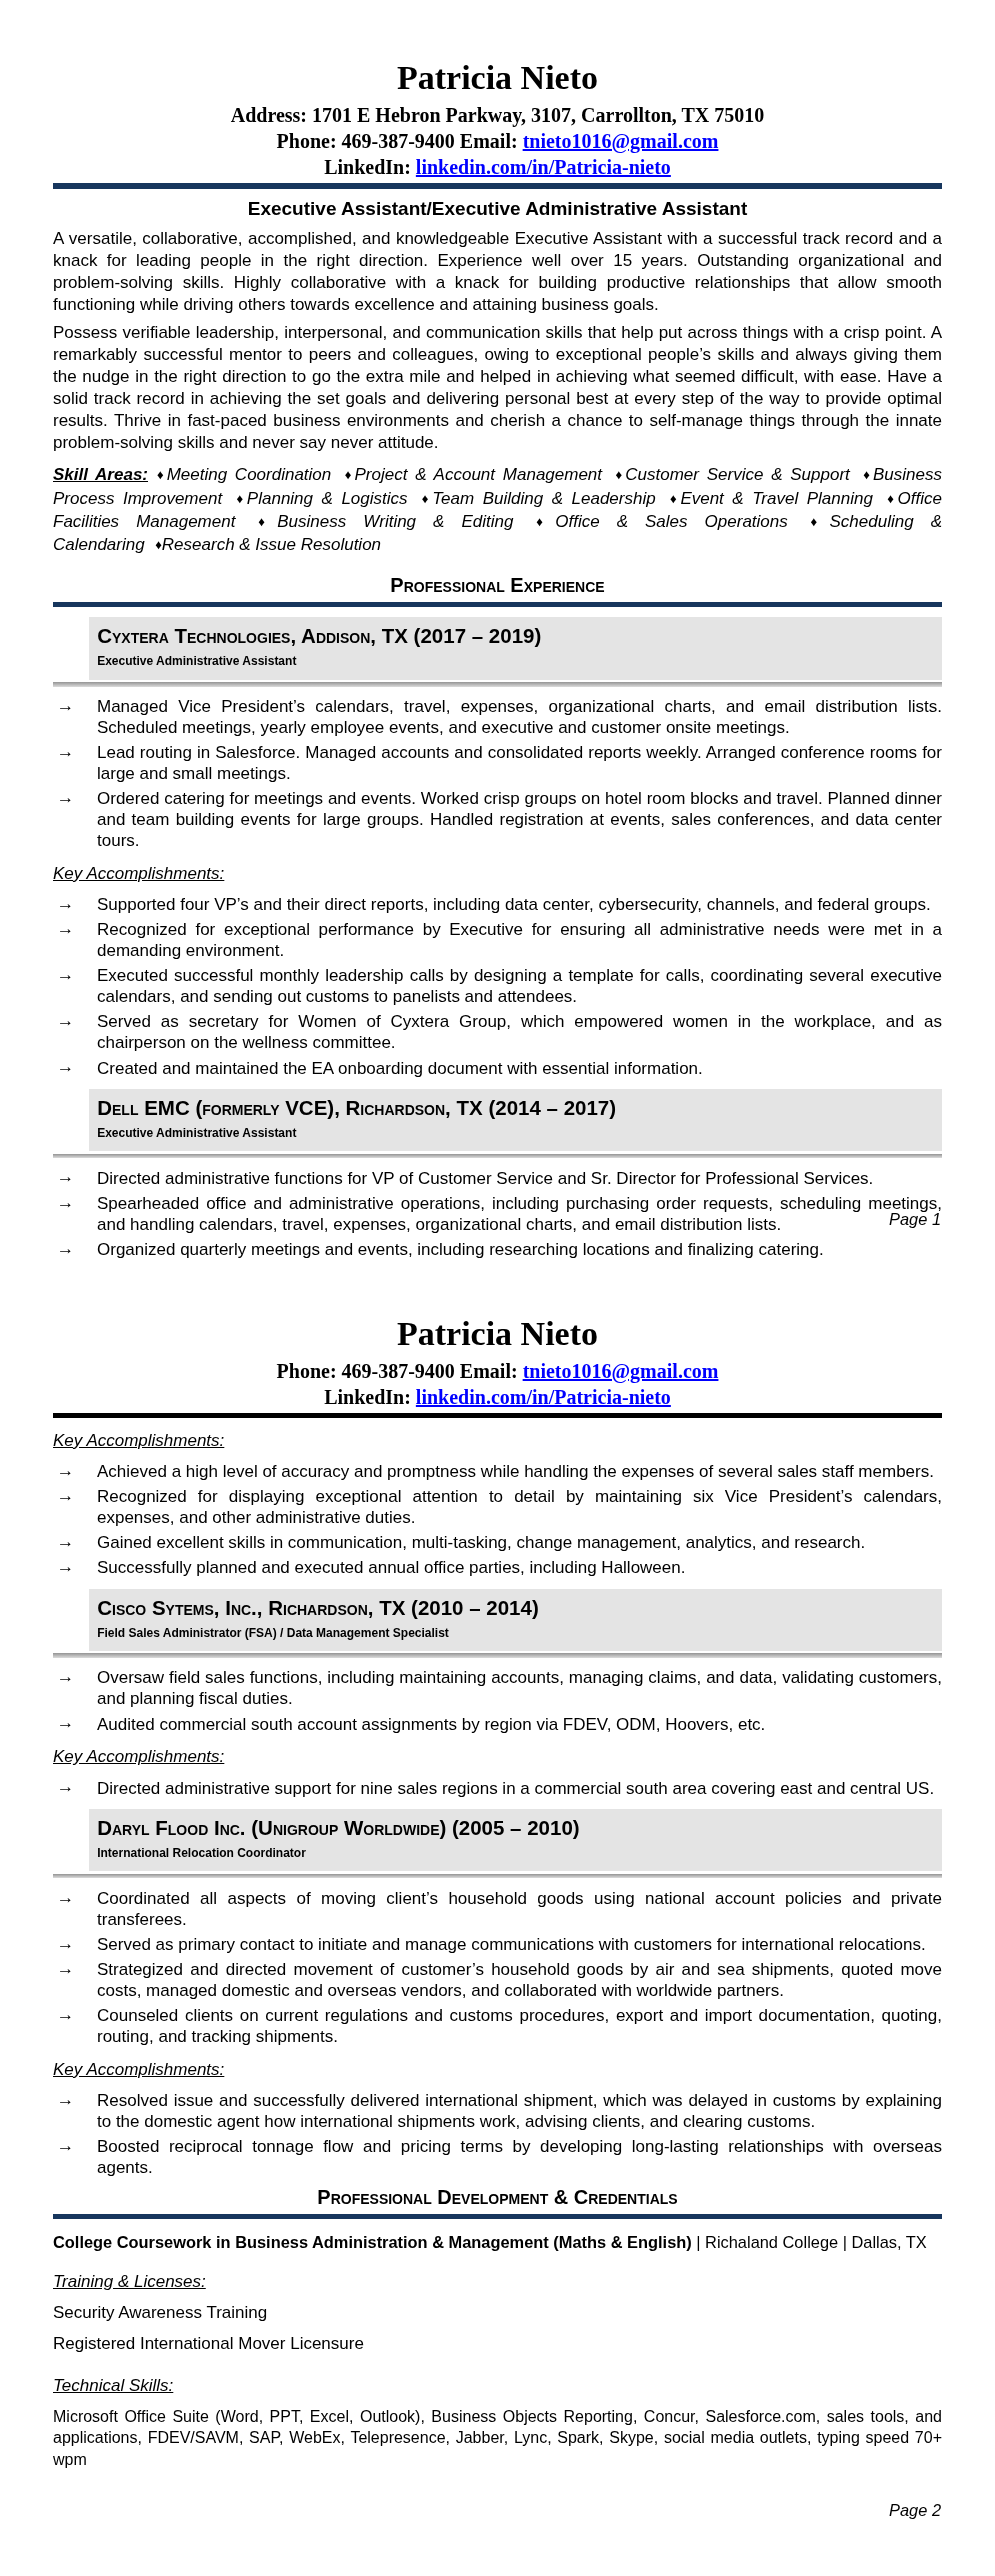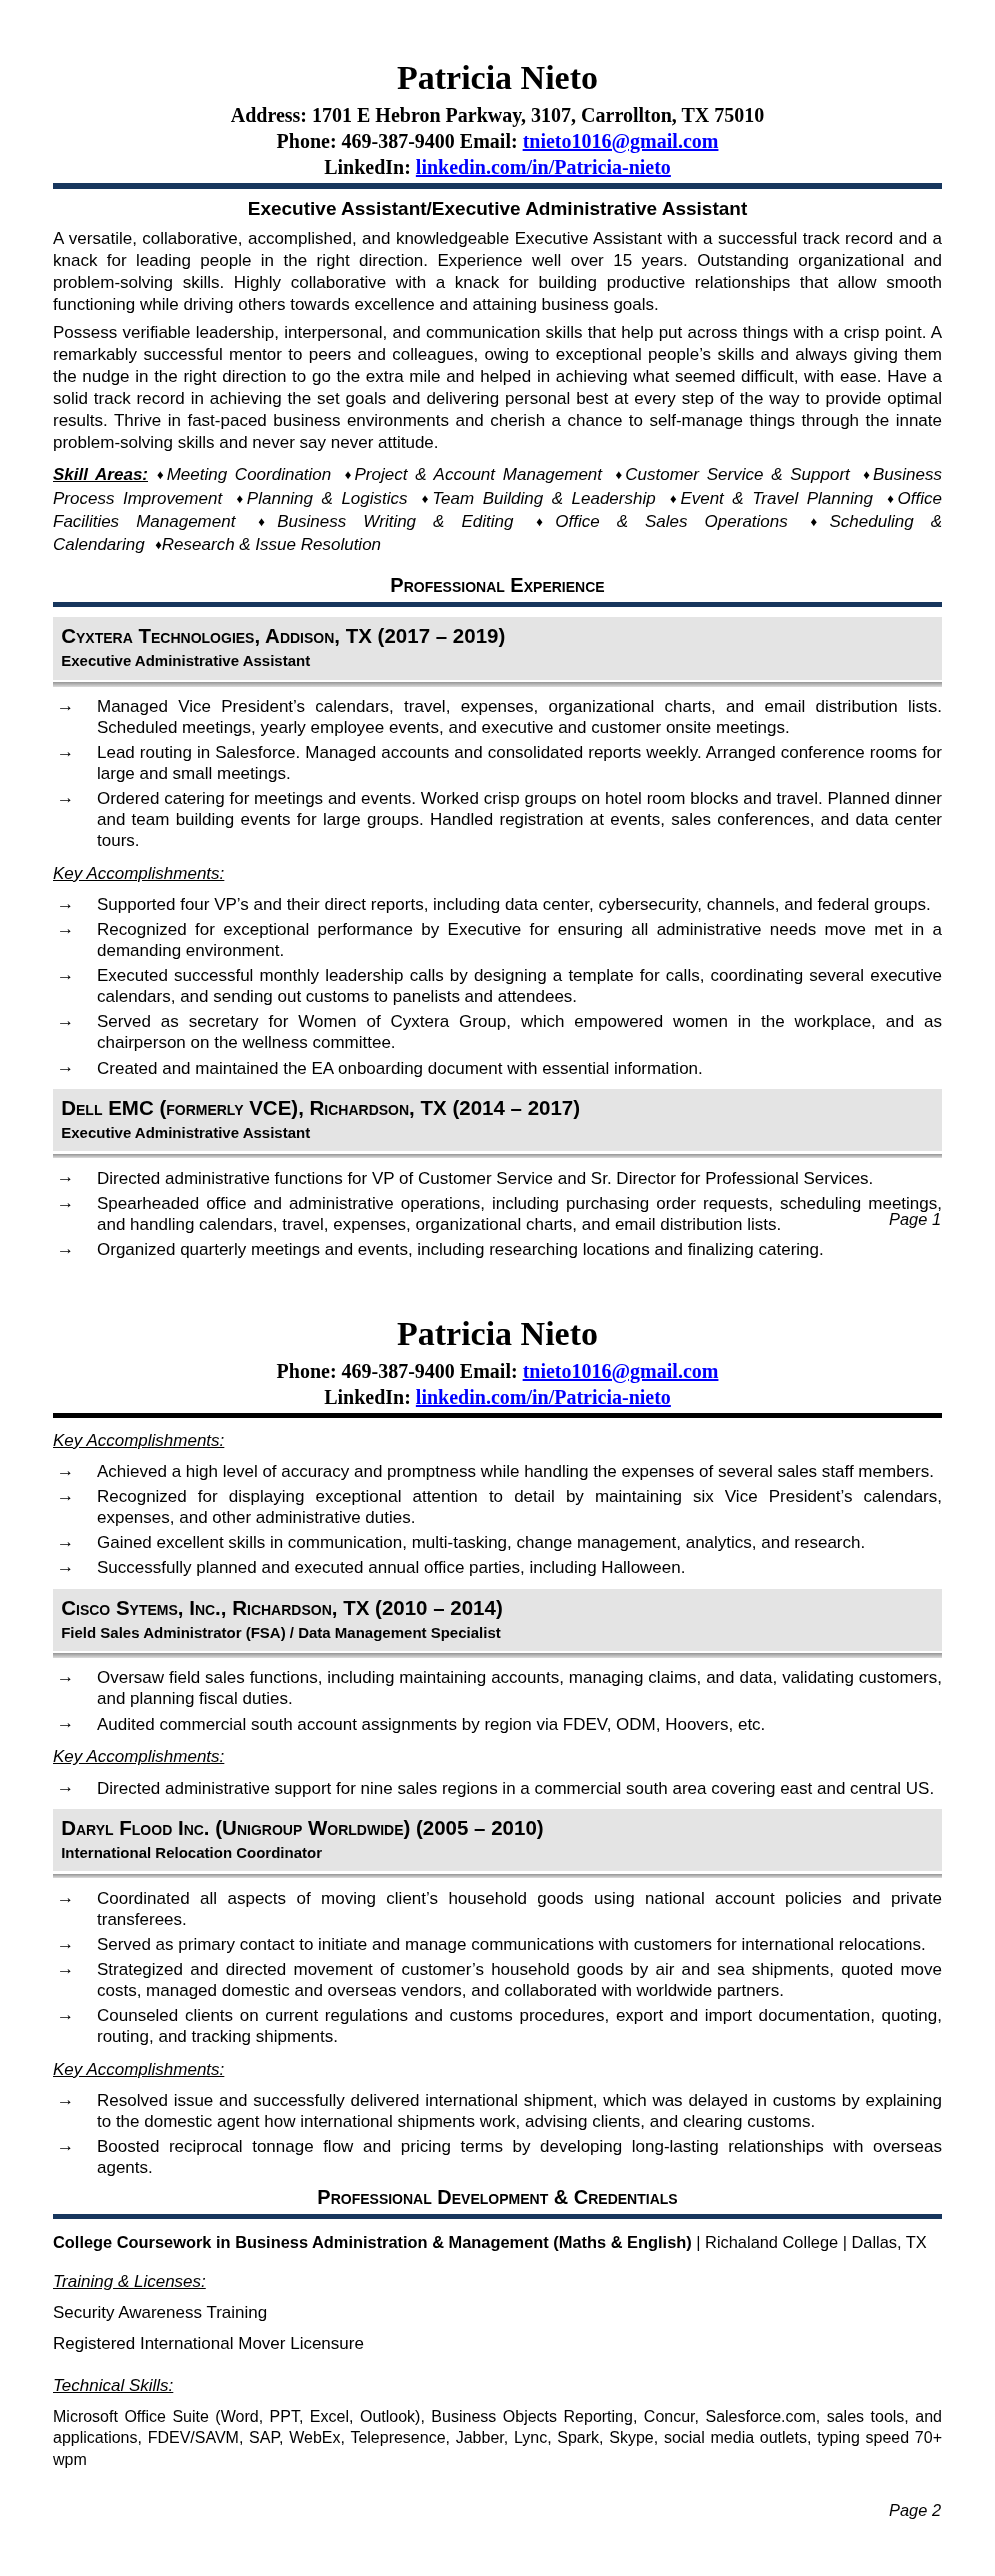--- a/index.html
+++ b/index.html
@@ -28,23 +28,23 @@
   .para + .para{margin-top:5.9px;}
 
   .skills-para{margin-top:9.4px;font-style:italic;font-size:17px;line-height:23px;text-align:justify;}
   .skills-label{font-weight:bold;text-decoration:underline;margin-right:5.9px;}
   .skill{margin-right:10.5px;white-space:normal;}
   .skill .diamond{font-size:13px;vertical-align:1.2px;}
 
   .section-h{margin:7px 0 0;text-align:center;font-weight:bold;font-variant:small-caps;
     font-size:20px;line-height:24.6px;}
 
-  .band{margin-top:10.5px;background:#e4e4e4;padding:4.7px 8.2px 5.9px;}
+  .band{margin-top:10.5px;background:#e4e4e4;padding:4.7px 8.2px 5.9px;margin-left:36px;}
   .band .company{font-variant:small-caps;font-weight:bold;font-size:20.5px;line-height:27px;}
-  .band .role{font-weight:bold;font-size:15px;line-height:24.6px;}
+  .band .role{font-weight:bold;font-size:12px;line-height:24.6px;}
   .band-rule{height:4.7px;margin-top:2.3px;background:linear-gradient(#949494,#dcdcdc);}
 
   ul.blist{list-style:none;margin:9.4px 0 0;padding:0;}
   ul.blist li{position:relative;padding-left:44px;font-size:17px;line-height:21px;
     text-align:justify;margin:0 0 4.1px;}
   ul.blist li .arrow{position:absolute;left:3.5px;top:-1.2px;font-size:17.6px;font-weight:normal;}
 
   .key-label{margin:11.7px 0 5.9px;font-size:17px;line-height:22px;font-style:italic;
     text-decoration:underline;}
 
@@ -98,21 +98,21 @@
 
   <li><span class="arrow">→</span><span>Managed Vice President’s calendars, travel, expenses, organizational charts, and email distribution lists. Scheduled meetings, yearly employee events, and executive and customer onsite meetings.</span></li>
       <li><span class="arrow">→</span><span>Lead routing in Salesforce. Managed accounts and consolidated reports weekly. Arranged conference rooms for large and small meetings.</span></li>
       <li><span class="arrow">→</span><span>Ordered catering for meetings and events. Worked crisp groups on hotel room blocks and travel. Planned dinner and team building events for large groups. Handled registration at events, sales conferences, and data center tours.</span></li>
     </ul>
 
   <div class="key-label">Key Accomplishments:</div>
   <ul class="blist">
 
   <li><span class="arrow">→</span><span>Supported four VP’s and their direct reports, including data center, cybersecurity, channels, and federal groups.</span></li>
-      <li><span class="arrow">→</span><span>Recognized for exceptional performance by Executive for ensuring all administrative needs move met in a demanding environment.</span></li>
+      <li><span class="arrow">→</span><span>Recognized for exceptional performance by Executive for ensuring all administrative needs were met in a demanding environment.</span></li>
       <li><span class="arrow">→</span><span>Executed successful monthly leadership calls by designing a template for calls, coordinating several executive calendars, and sending out customs to panelists and attendees.</span></li>
       <li><span class="arrow">→</span><span>Served as secretary for Women of Cyxtera Group, which empowered women in the workplace, and as chairperson on the wellness committee.</span></li>
       <li><span class="arrow">→</span><span>Created and maintained the EA onboarding document with essential information.</span></li>
     </ul>
 
   <div class="band">
     <div class="company">Dell EMC (formerly VCE), Richardson, TX (2014 – 2017)</div>
     <div class="role">Executive Administrative Assistant</div>
   </div>
   <div class="band-rule"></div>

